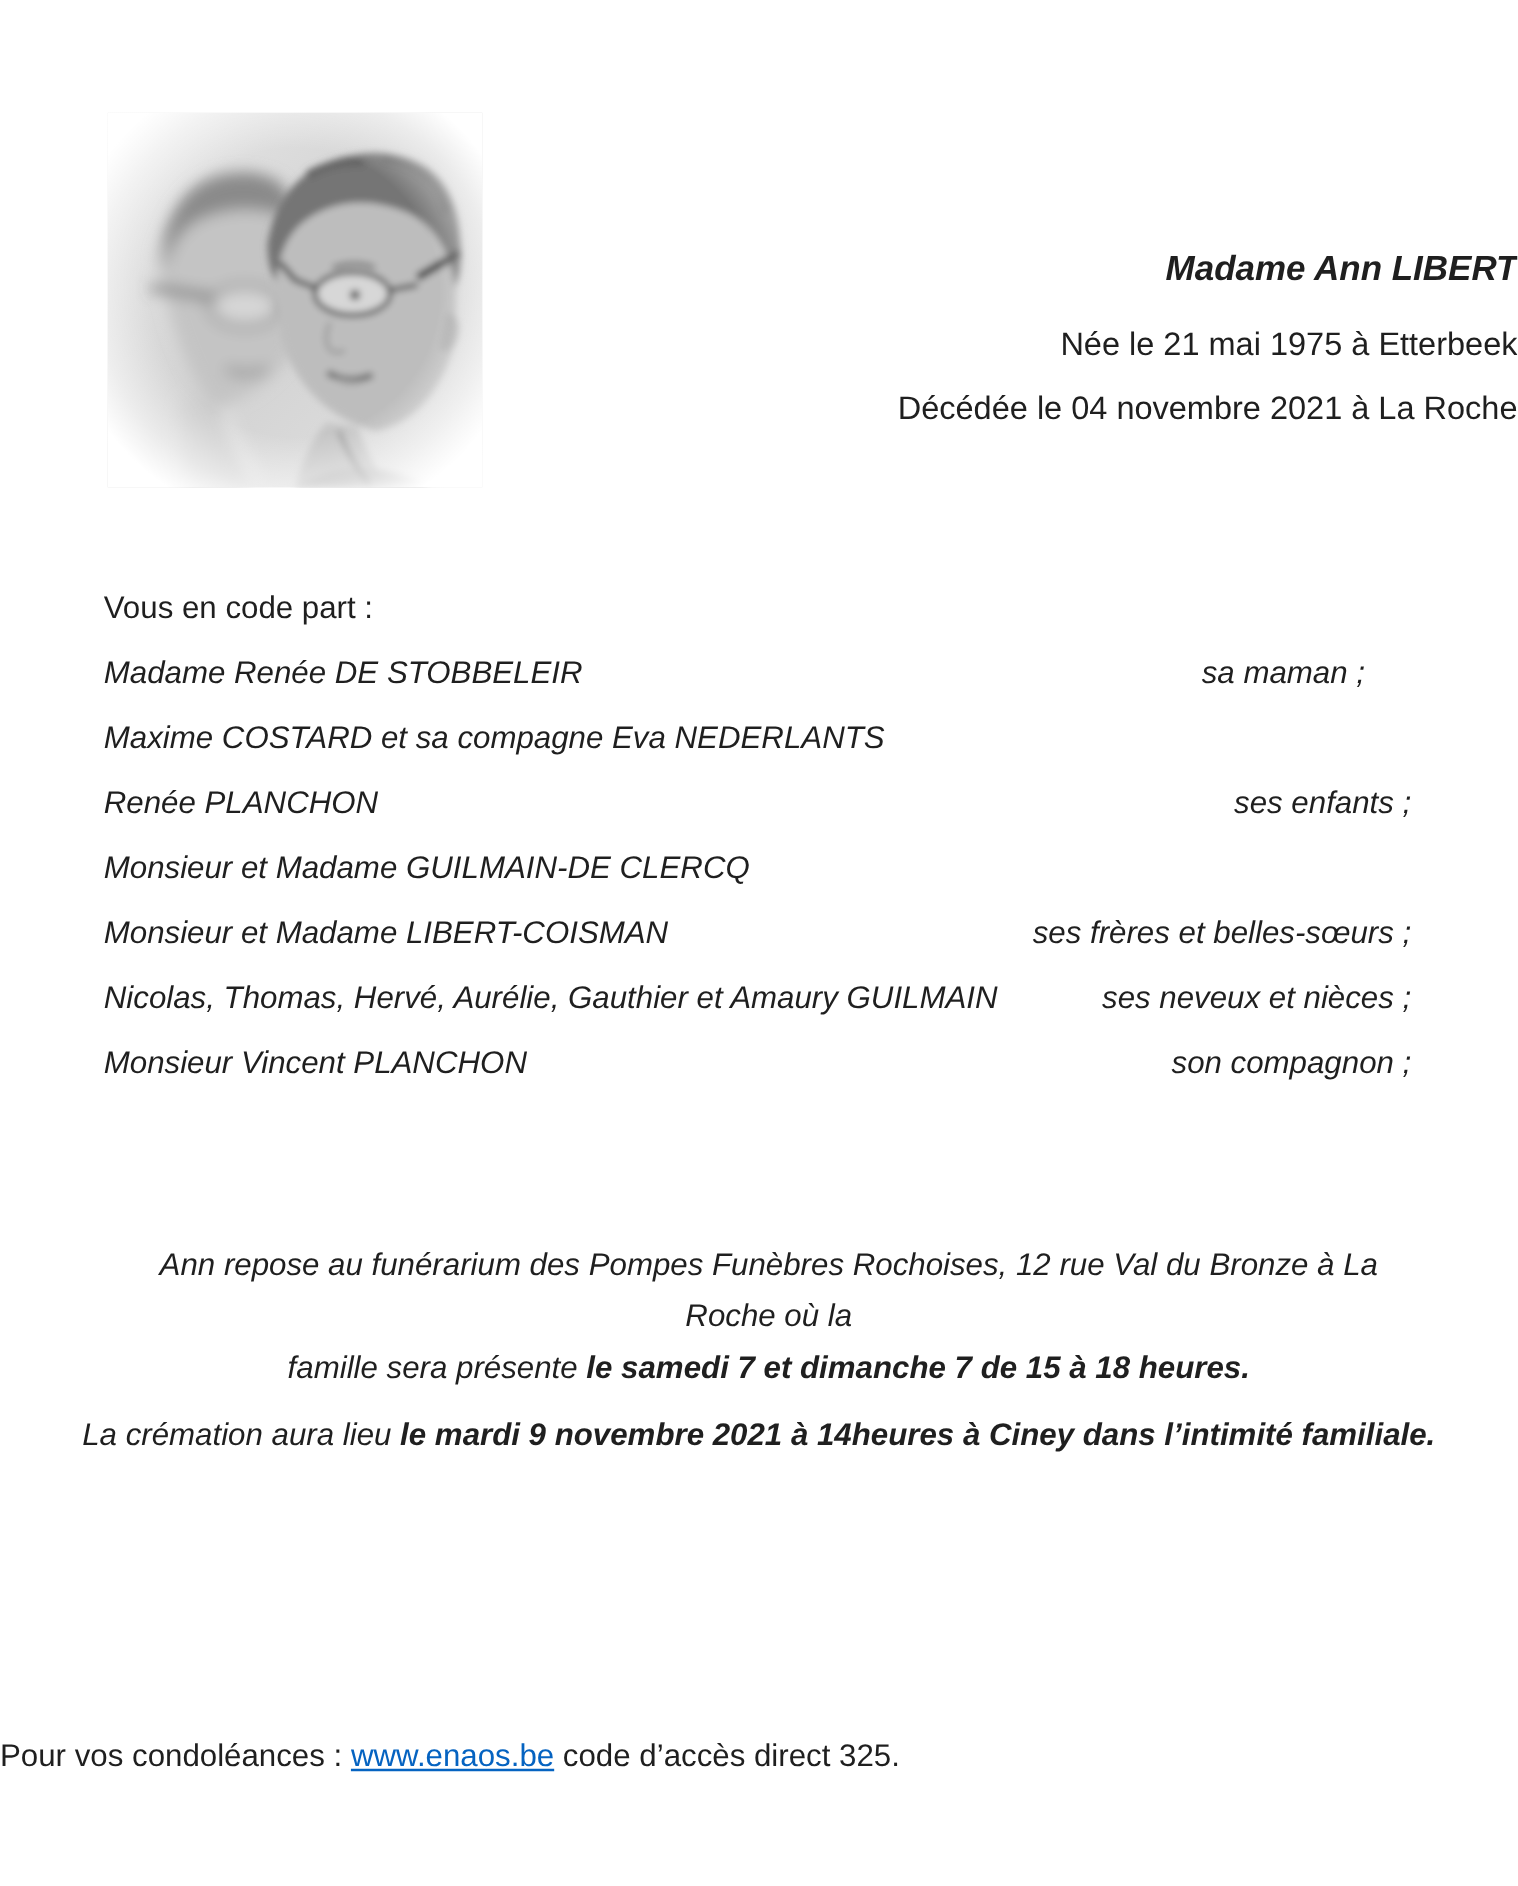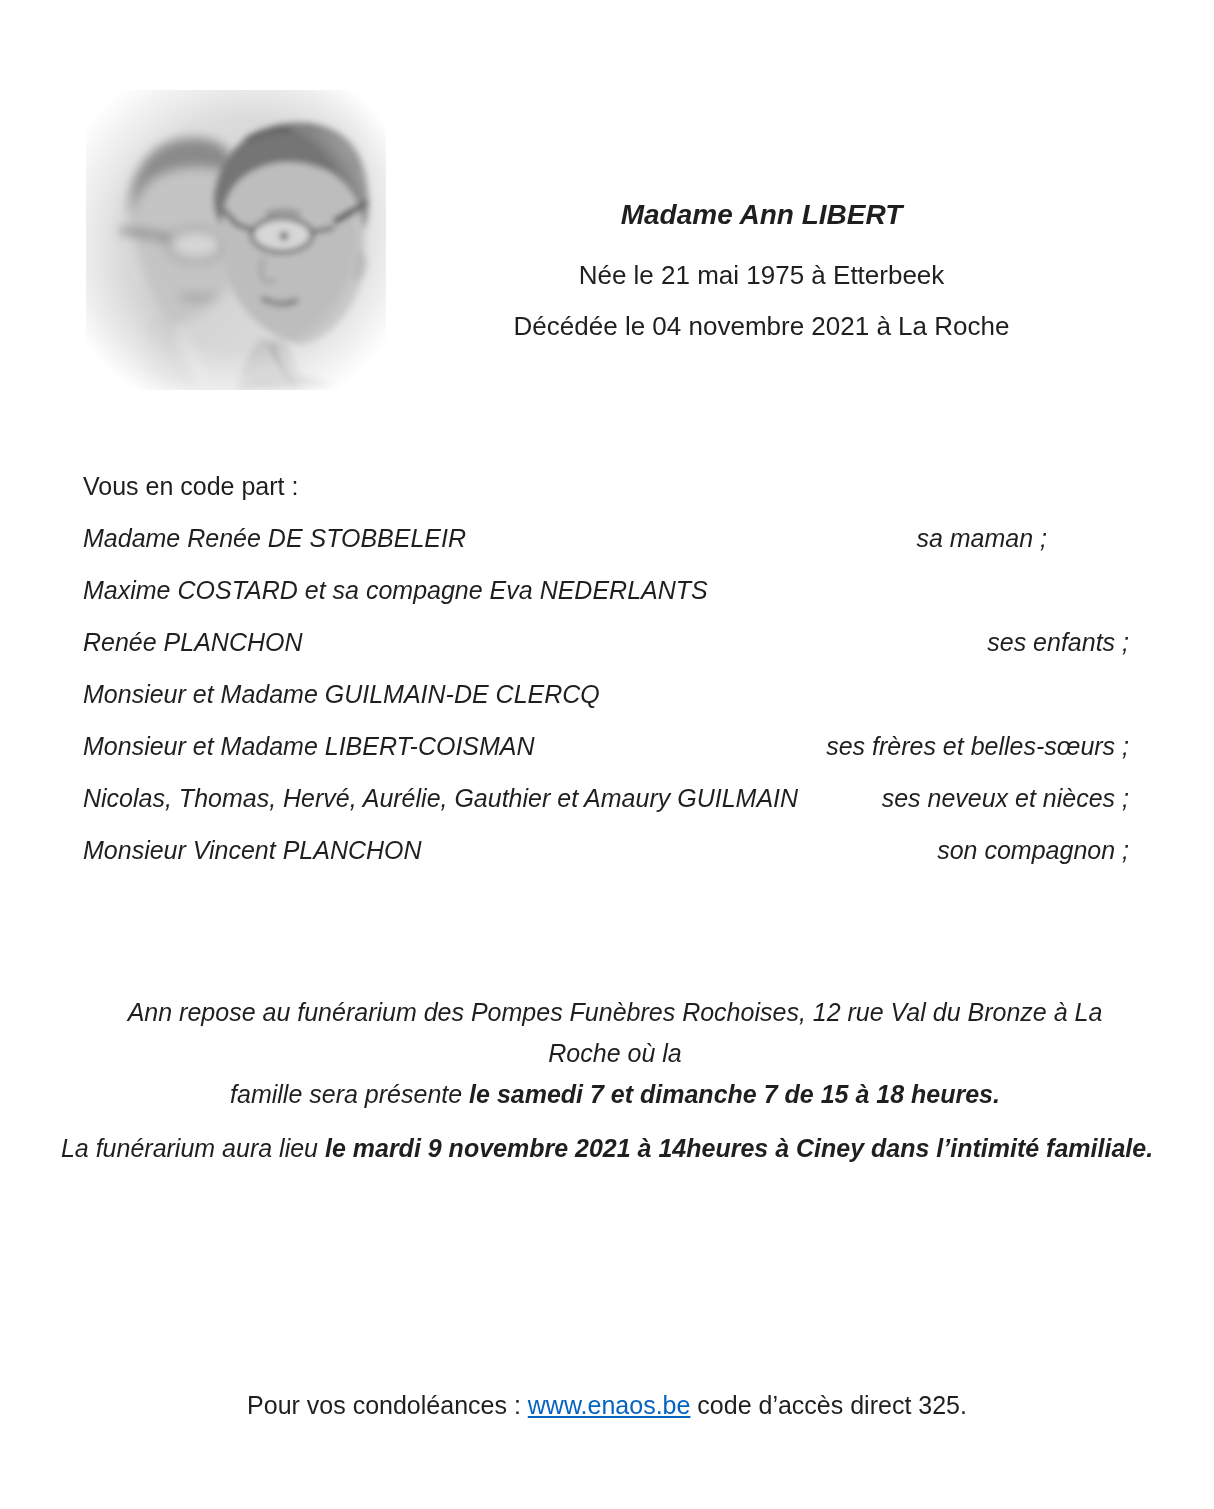--- a/index.html
+++ b/index.html
@@ -26,21 +26,21 @@
     height: 300px;
   }
   .photo svg { display: block; width: 100%; height: 100%; }
 
   
   .header {
     position: absolute;
     left: 309px;
     top: 198px;
     width: 905px;
-    text-align: center;
+    text-align: right;
   }
   .title {
     font-size: 28px;
     font-weight: bold;
     font-style: italic;
     line-height: 34px;
     margin-bottom: 28px;
   }
   .birth-line {
     font-size: 26px;
@@ -67,21 +67,21 @@
   }
   .frow {
     display: flex;
     justify-content: space-between;
     align-items: baseline;
     margin-bottom: 25px;
     font-style: italic;
   }
   .frow .fname { text-align: left; white-space: nowrap; }
   .frow .frel  { text-align: right; white-space: nowrap; }
-  .frow.pull-left .frel { margin-right: 82px; }
+  .frow.pull-left .frel { margin-right: 37px; }
 
   
   .wake {
     position: absolute;
     left: 104px;
     right: 88px;
     top: 992px;
     text-align: center;
     font-size: 25px;
     font-style: italic;
@@ -95,21 +95,21 @@
     text-align: center;
     font-size: 25px;
     font-style: italic;
     line-height: 30px;
   }
   .condolences {
     position: absolute;
     left: 0;
     right: 0;
     top: 1390px;
-    text-align: center;
+    text-align: left;
     font-size: 25px;
     line-height: 30px;
   }
   .condolences a {
     color: #0563C1;
     text-decoration: underline;
     cursor: pointer;
   }
   b { font-weight: bold; }
 </style>
@@ -218,20 +218,20 @@
       <span class="frel">son compagnon ;</span>
     </div>
   </div>
 
   <div class="wake">
     <span>Ann repose au funérarium des Pompes Funèbres Rochoises, 12 rue Val du Bronze à La Roche où la</span><br>
     <span>famille sera présente </span><b>le samedi 7 et dimanche 7 de 15 à 18 heures.</b>
   </div>
 
   <div class="cremation">
-    <span>La funérarium aura lieu </span><b>le mardi 9 novembre 2021 à 14heures à Ciney dans l’intimité familiale.</b>
+    <span>La crémation aura lieu </span><b>le mardi 9 novembre 2021 à 14heures à Ciney dans l’intimité familiale.</b>
   </div>
 
   <div class="condolences">
     <span>Pour vos condoléances : </span><a href="#">www.enaos.be</a><span> code d’accès direct 325.</span>
   </div>
 
 </div>
 
 </body></html>

